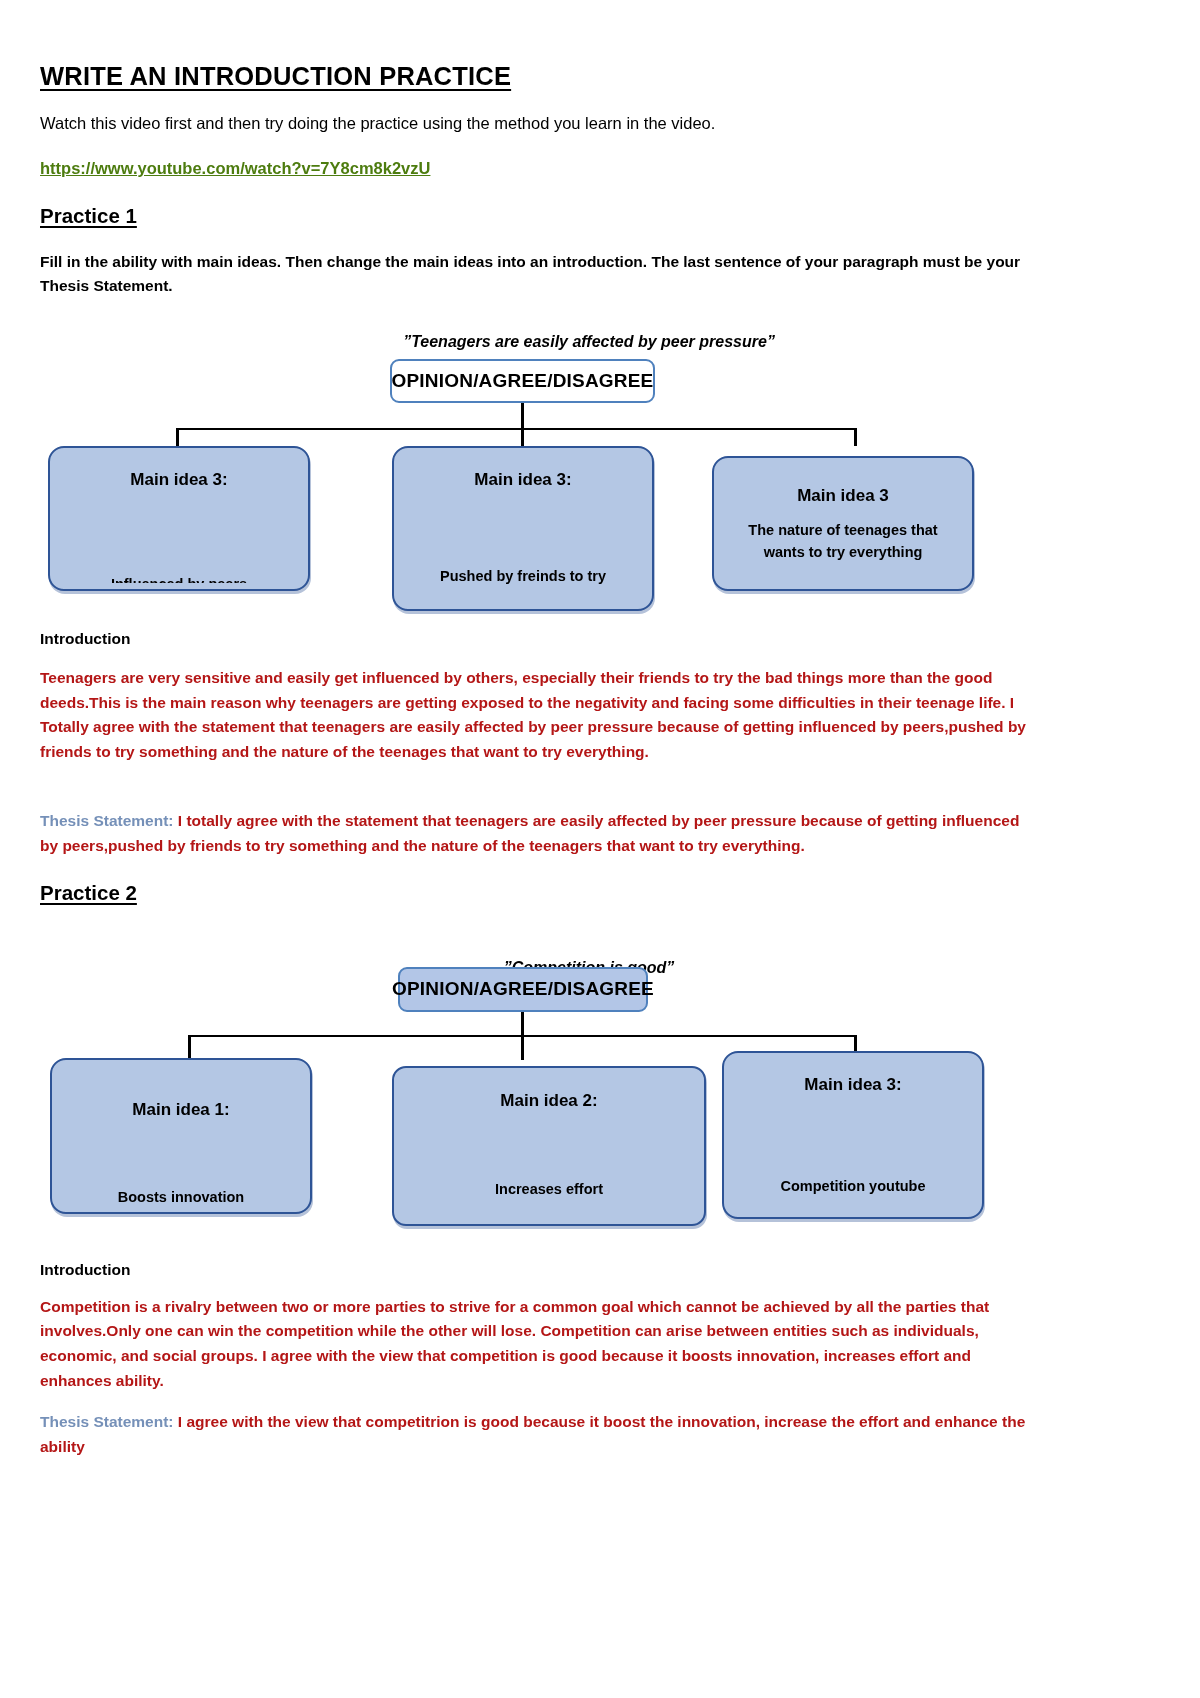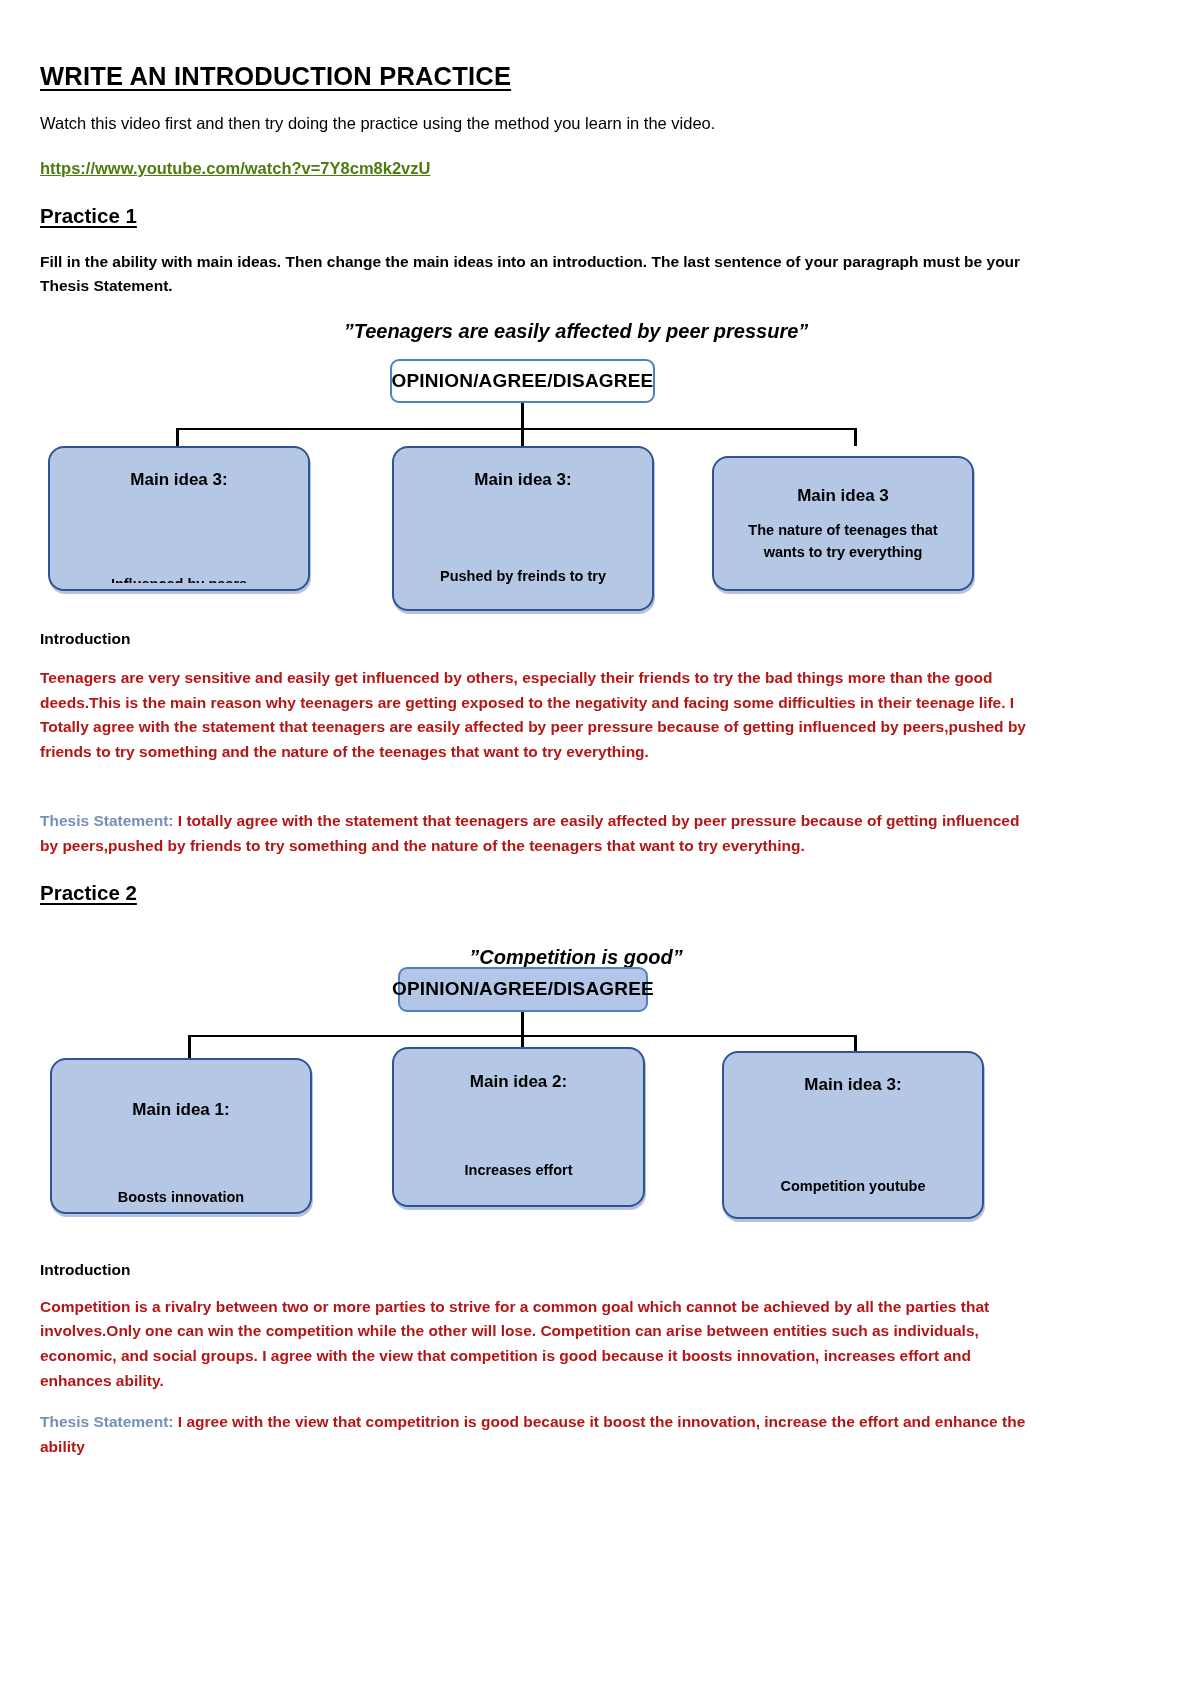--- a/index.html
+++ b/index.html
@@ -59,25 +59,25 @@
   }
   .instruction {
     font-size: 15.5px;
     font-weight: bold;
     margin: 0;
     padding-top: 22px;
     line-height: 1.55;
     max-width: 1000px;
   }
   .quote {
-    font-size: 20px;
+    font-size: 16px;
     font-style: italic;
     font-weight: bold;
     text-align: center;
-    margin: 4px;
+    margin: 17px;
   }
   .label-intro {
     font-size: 15.5px;
     font-weight: bold;
     margin: 0;
   }
   .para-red {
     font-size: 15.5px;
     font-weight: bold;
     color: #b41616;
@@ -221,21 +221,21 @@
     <div class="connector h-line" style="left:148px; top:108px; width:668px;"></div>
     <div class="connector v-line" style="left:148px; top:108px; height:24px;"></div>
     <div class="connector v-line" style="left:481px; top:108px; height:25px;"></div>
     <div class="connector v-line" style="left:814px; top:108px; height:18px;"></div>
 
     <div class="idea-box" style="left:10px; top:131px; width:262px; height:156px;">
       <div class="idea-head" style="top:40px;">Main idea 1:</div>
       <div class="idea-body" style="top:126px;">Boosts  innovation</div>
     </div>
 
-    <div class="idea-box" style="left:352px; top:120px; width:253px; height:160px;">
+    <div class="idea-box" style="left:352px; top:139px; width:314px; height:160px;border-radius:14px;">
       <div class="idea-head" style="top:23px;">Main idea 2:</div>
       <div class="idea-body" style="top:110px;">Increases effort</div>
     </div>
 
     <div class="idea-box" style="left:682px; top:124px; width:262px; height:168px;">
       <div class="idea-head" style="top:22px;">Main idea 3:</div>
       <div class="idea-body" style="top:122px;">Competition youtube</div>
     </div>
   </div>
 

